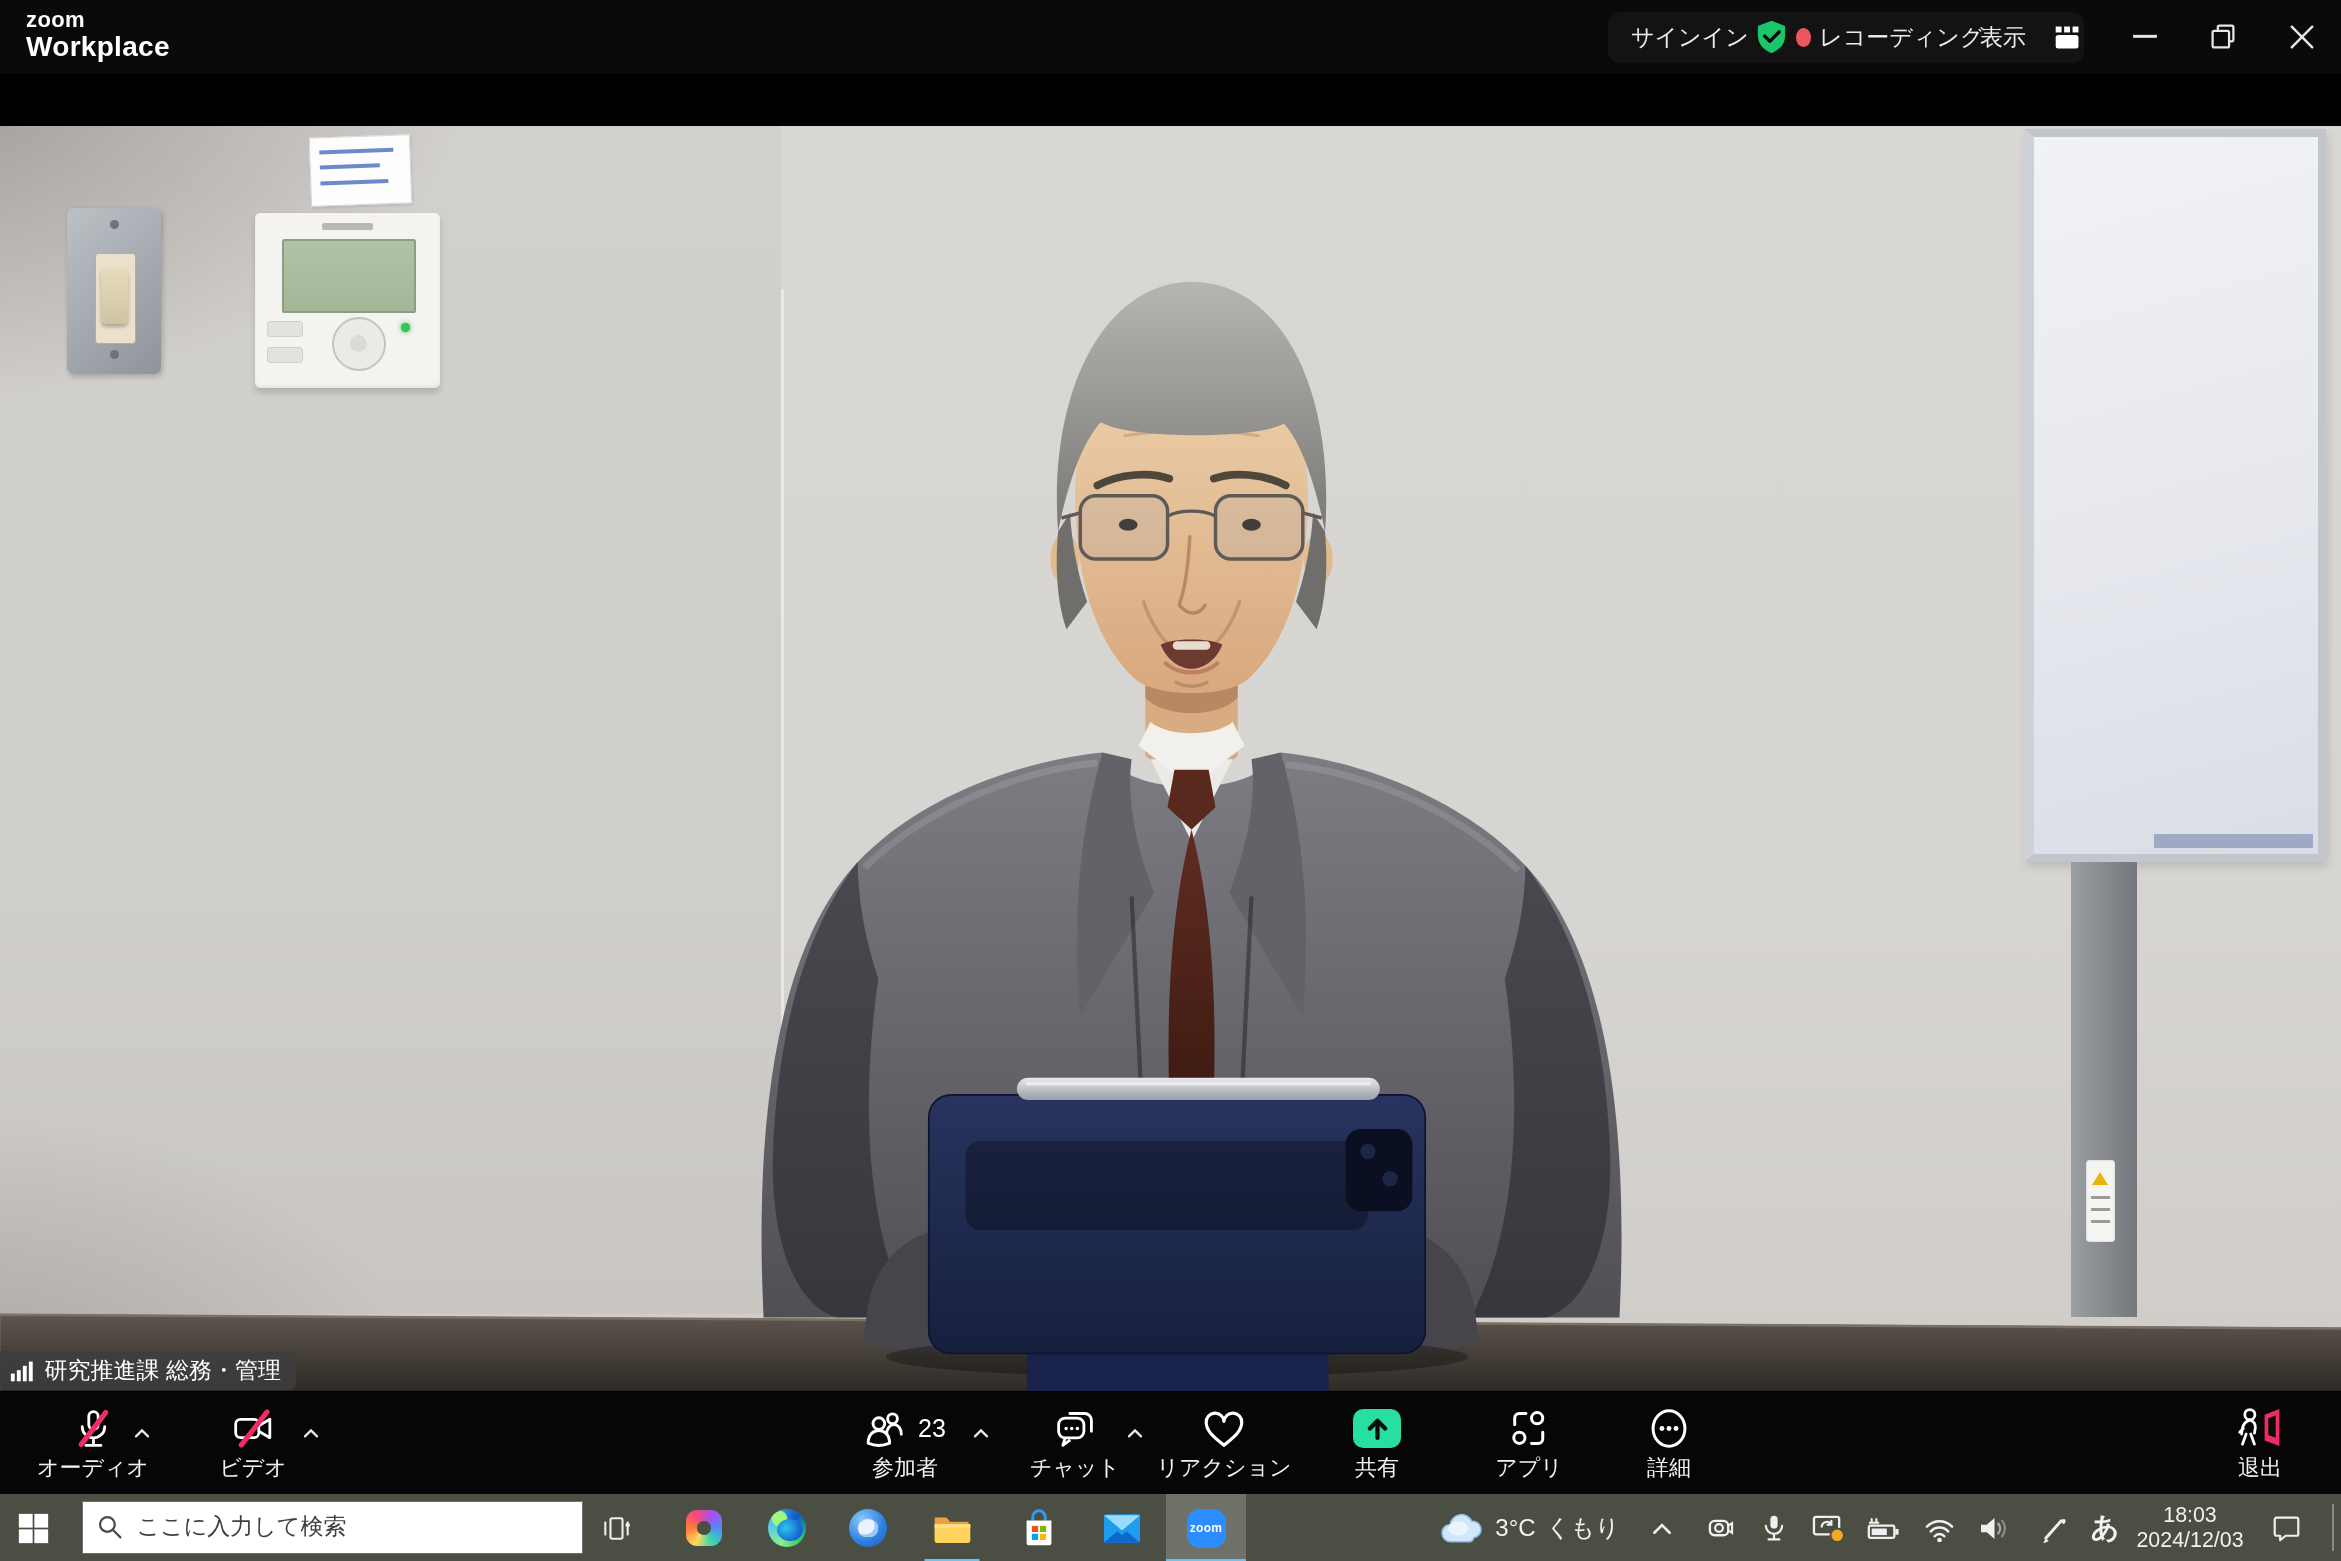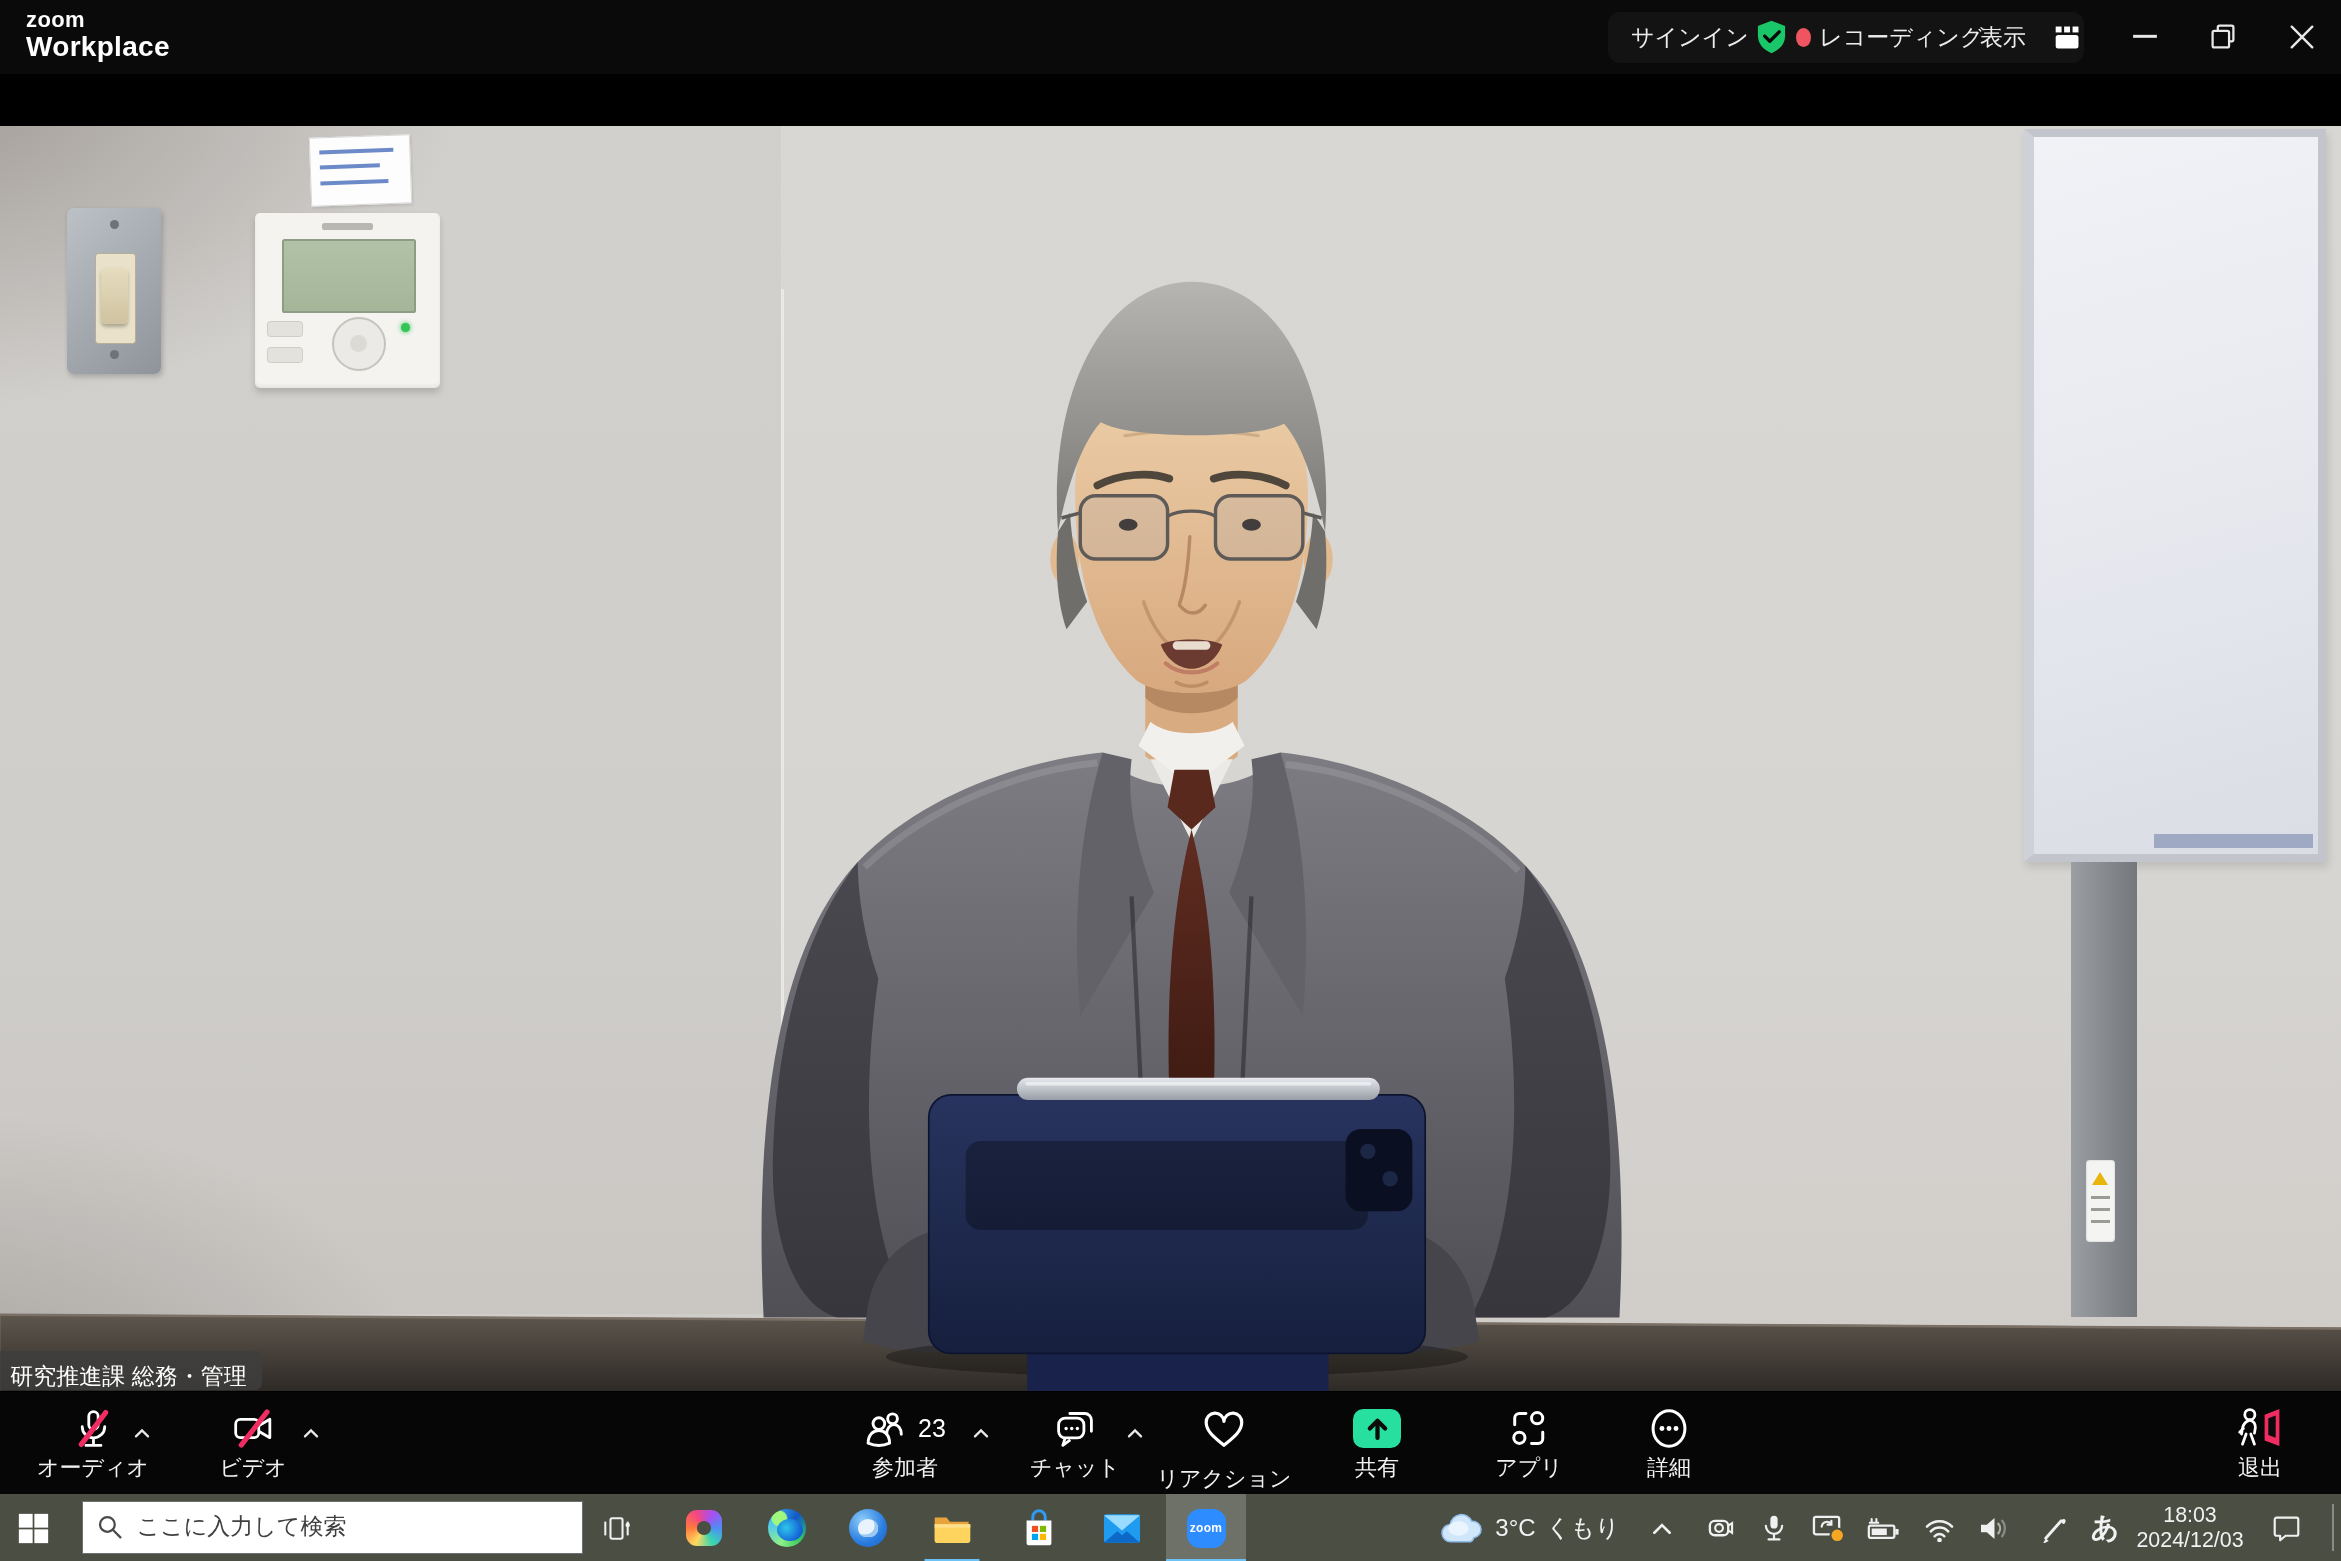--- a/index.html
+++ b/index.html
@@ -56,21 +56,21 @@
   .ac-pad{position:absolute;left:77px;top:104px;width:50px;height:50px;border-radius:50%;border:2.6px solid #c5c3be;background:#eceae6;}
   .ac-pad .c{position:absolute;left:16.3px;top:16.3px;width:17px;height:17px;border-radius:50%;background:#dcdad5;}
   .ac-btn{position:absolute;left:12px;width:34px;height:13.7px;background:#e4e2dd;border:1.7px solid #cfcdc8;border-radius:3.4px;}
   .ac-led{position:absolute;left:146px;top:110px;width:8.6px;height:8.6px;border-radius:50%;background:#35c457;box-shadow:0 0 5.1px #35c457;}
   .ac-sticker{position:absolute;left:310px;top:10.3px;width:99px;height:67px;background:#fdfdfd;border:0.9px solid #d8d8d8;transform:rotate(-2deg);box-shadow:0.9px 1.7px 2.6px rgba(0,0,0,.1);}
   .ac-sticker .bl{position:absolute;left:8.6px;height:4.3px;background:#3b62b5;opacity:.75;}
 
   .scene svg.figure{position:absolute;left:0;top:0;}
 
   .name-label{position:absolute;left:0;top:1225px;height:39px;display:flex;align-items:center;gap:10.3px;
-    padding:0 15.4px 0 10.3px;background:rgba(62,62,62,.82);border-radius:0 6.8px 6.8px 0;color:#fff;font-size:23px;white-space:nowrap;flex-direction:column;}
+    padding:0 15.4px 0 10.3px;background:rgba(62,62,62,.82);border-radius:0 6.8px 6.8px 0;color:#fff;font-size:23px;white-space:nowrap;}
 
   
   .toolbar{position:absolute;left:0;top:1392px;width:2342px;height:102px;background:#060606;}
   .tbtn{position:absolute;top:0;height:102px;transform:translateX(-50%);display:flex;flex-direction:column;align-items:center;padding-top:13.7px;box-sizing:border-box;color:#f2f2f2;}
   .tbtn .ic{height:46px;display:flex;align-items:center;justify-content:center;gap:6.8px;}
   .tbtn .lbl{font-size:22px;margin-top:1.7px;white-space:nowrap;color:#f2f2f2;}
   .tchev{position:absolute;top:34px;transform:translateX(-50%);}
   .count{font-size:25px;color:#ffffff;margin-left:4px;}
   .share-chip{width:48px;height:39px;border-radius:10.3px;background:#27e0a0;display:flex;align-items:center;justify-content:center;}
 
@@ -345,21 +345,21 @@
         </svg>
       </div>
       <div class="lbl">チャット</div>
     </div>
     <div class="tchev" style="left:1135px;">
       <svg width="19" height="13" viewBox="0 0 22 15">
           <path d="M4,12 L11,5 L18,12" stroke="#e8e8e8" stroke-width="2.6" fill="none" stroke-linecap="round"></path>
         </svg>
     </div>
 
-    <div class="tbtn" style="left:1224px;justify-content:space-between;">
+    <div class="tbtn" style="left:1224px;">
       <div class="ic">
         <svg width="45" height="43" viewBox="0 0 48 46">
           <path d="M24,41 C14,32.5 5,26 5,16.5 a9.5,9.5 0 0 1 19,-1 a9.5,9.5 0 0 1 19,1 C43,26 34,32.5 24,41 Z" stroke="#fff" stroke-width="3.4" fill="none" stroke-linejoin="round"></path>
         </svg>
       </div>
       <div class="lbl">リアクション</div>
     </div>
 
     <div class="tbtn" style="left:1377px;">
       <div class="ic">

